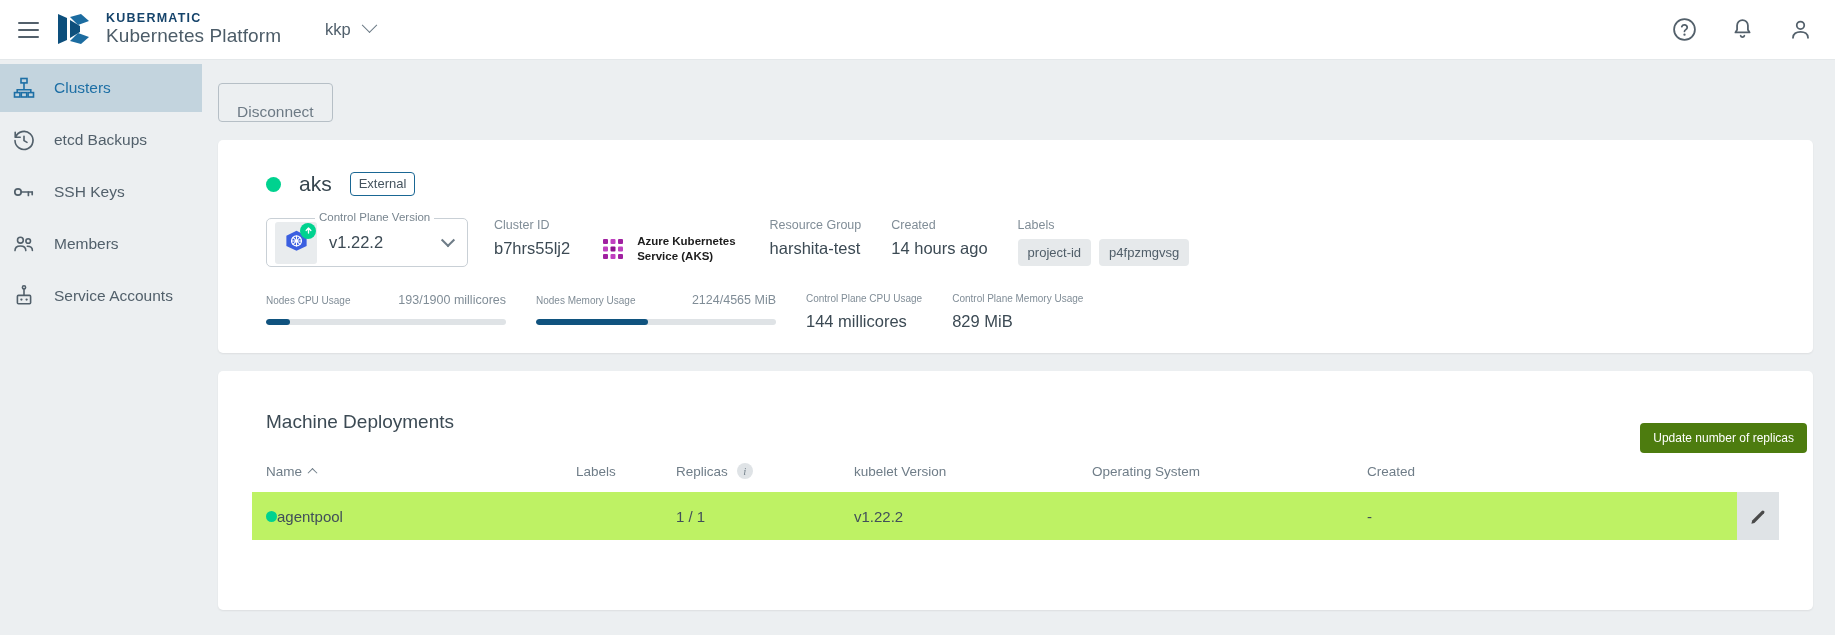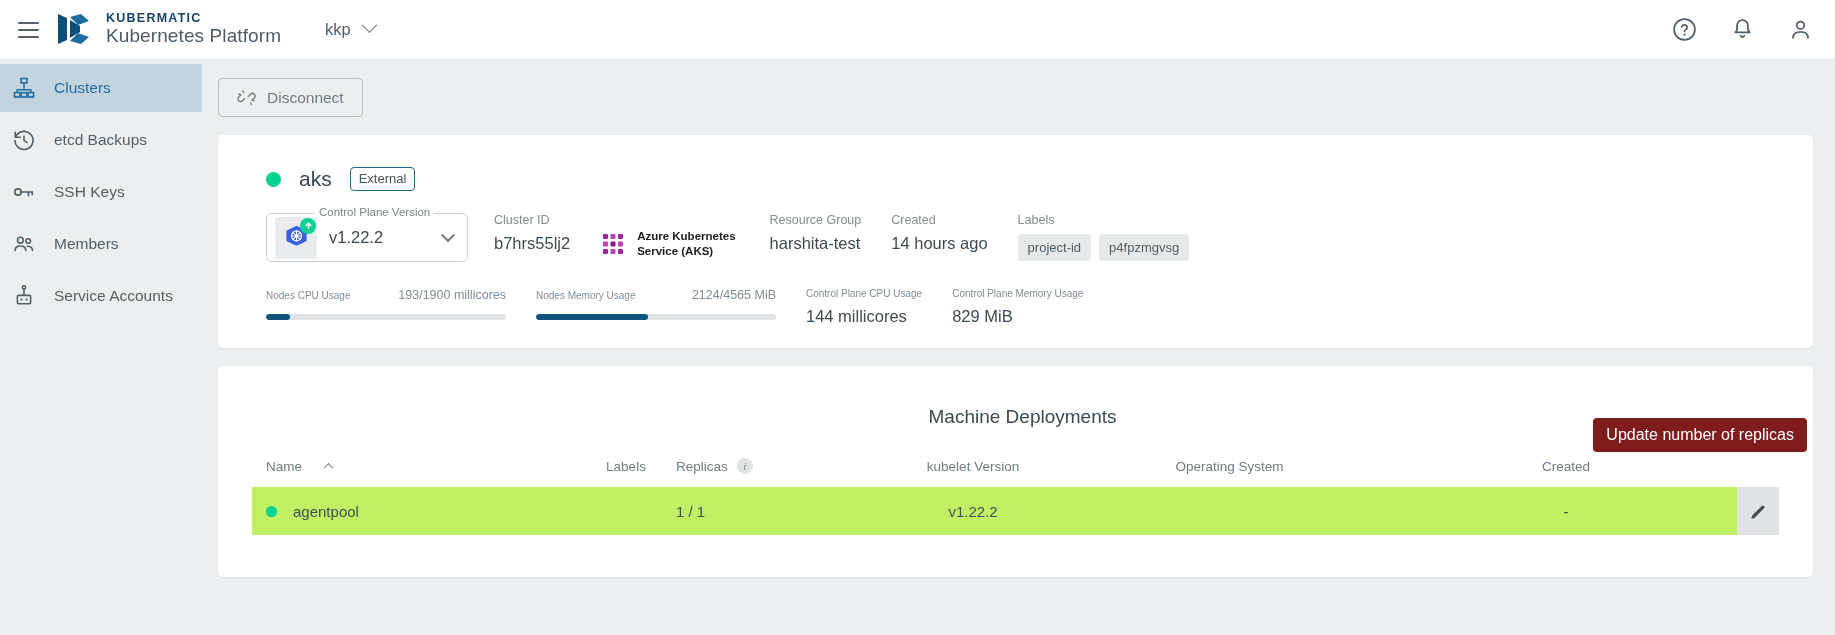--- a/index.html
+++ b/index.html
@@ -67,20 +67,21 @@
 
   .content { flex: 1; padding: 18px 22px 0 16px; overflow: hidden; }
 
   
   .disconnect {
     display: inline-flex; align-items: center; gap: 11px;
     height: 39px; padding: 8px 18px;
     border: 1px solid #b6bfc6; border-radius: 4px;
     background: #eceff1; color: #6d7a85; font-size: 15.5px;
     cursor: pointer;
+    flex-direction: column;
   }
   .disconnect svg { width: 19px; height: 19px; display: block; }
 
   
   .card {
     background: #fff; border-radius: 5px; margin-top: 18px;
     box-shadow: 0 1px 2px rgba(0,0,0,.07);
   }
   .card-inner { padding: 26px 34px 22px 34px; }
 
@@ -154,21 +155,21 @@
   .md-table { width: 100%; margin-top: 30px; }
   .md-head {
     display: flex; align-items: center; padding: 0 14px 13px 14px;
     font-size: 13.5px; color: #6f7d88;
   }
   .md-row {
     display: flex; align-items: center; height: 48px;
     background: #bef264; padding: 0 14px; font-size: 15px; color: #414f59;
     position: relative;
   }
-  .c-name { width: 310px; display: flex; align-items: center; gap: 16px; }
+  .c-name { width: 310px; display: flex; align-items: center; }
   .c-labels { width: 100px; }
   .c-replicas { width: 178px; display: flex; align-items: center; gap: 9px; }
   .c-kubelet { width: 238px; }
   .c-os { width: 275px; }
   .c-created { flex: 1; }
   .sort-caret {
     display: inline-block; width: 7px; height: 7px; margin-left: 7px;
     border-left: 1.6px solid #6f7d88; border-top: 1.6px solid #6f7d88;
     transform: rotate(45deg) translate(1px,1px);
   }
@@ -182,25 +183,25 @@
 
   .edit-btn {
     position: absolute; right: 0px; top: 0px; width: 42px; height: 48px;
     background: #dfe3e6; display: flex; align-items: center; justify-content: center;
     cursor: pointer;
   }
   .edit-btn svg { width: 19px; height: 19px; display: block; }
 
   .tooltip {
     position: absolute; right: 6px; top: 52px;
-    background: #7f1d1d; color: #fff; font-size: 16px;
+    background: #4d7c0f; color: #fff; font-size: 12px;
     padding: 8px 13px; border-radius: 4px; white-space: nowrap;
     z-index: 10;
   }
-  .md-card { position: relative; padding-bottom: 20px; text-align: center; }
+  .md-card { position: relative; padding-bottom: 48px; }
   .bottom-sliver { height: 10px; }
 </style>
 </head>
 <body>
 
 <div class="topbar">
   <div class="hamburger">
     <span></span>
     <span></span>
     <span></span>

